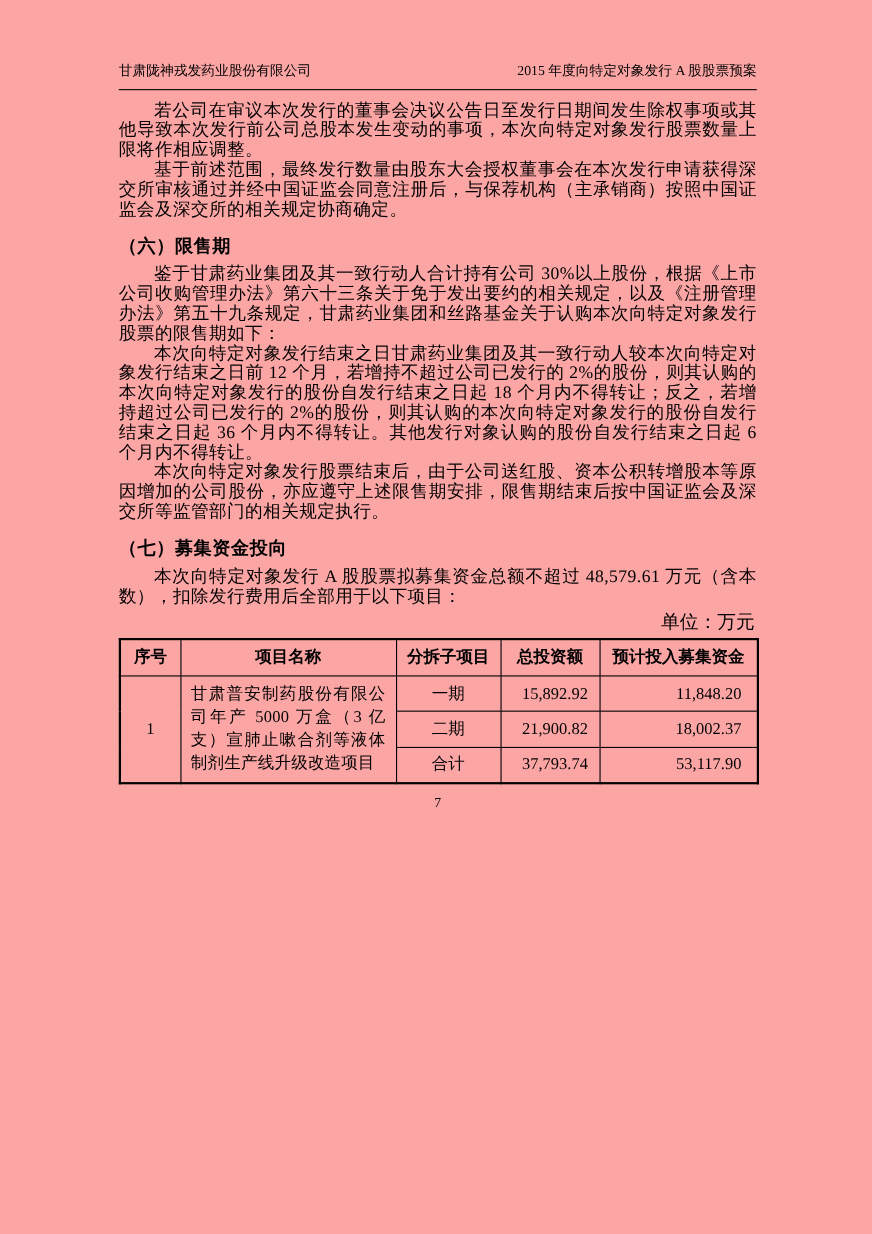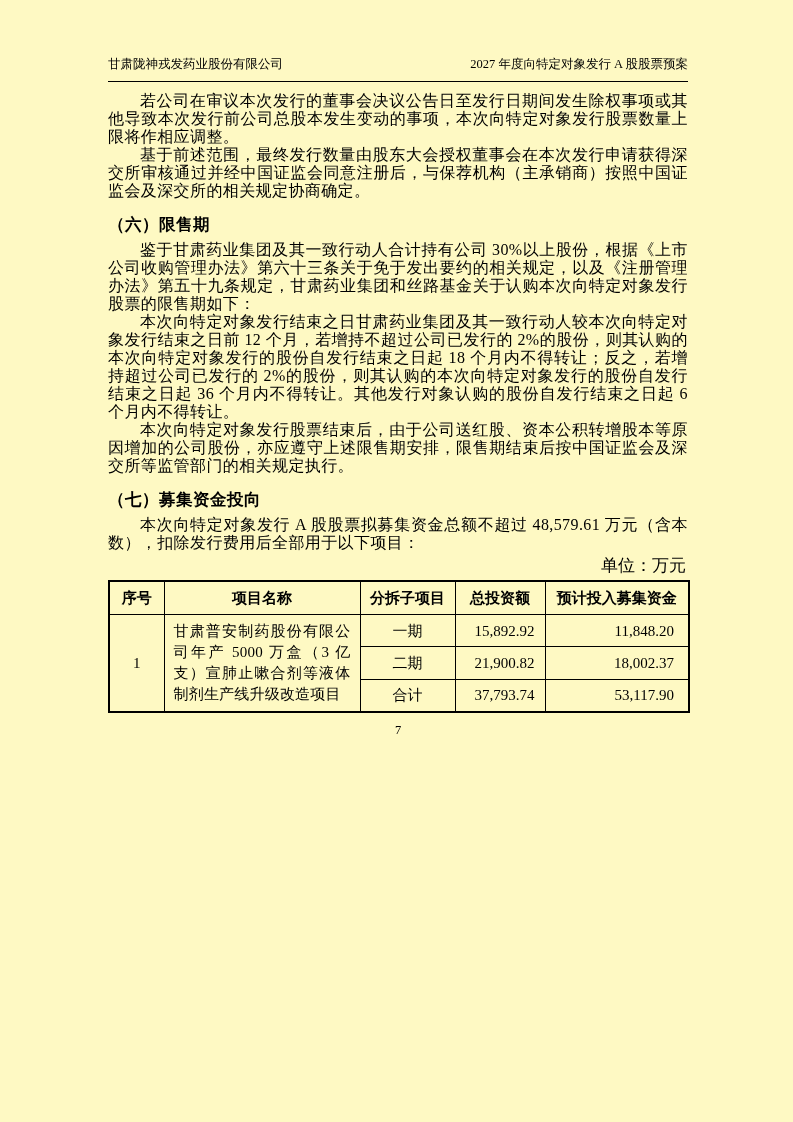--- a/index.html
+++ b/index.html
@@ -1,21 +1,21 @@
 <!DOCTYPE html>
 <html><head>
 <meta charset="utf-8">
 <style>
   html, body { margin: 0; padding: 0; background: #e8e8e8; }
   .page {
     position: relative;
     width: 793px;
     height: 1122px;
     margin: 0 auto;
-    background: #fef9c3;
+    background: #fca5a5;
     box-sizing: border-box;
     padding: 54px 105px 0 108px;
     font-family: "Liberation Serif", "DejaVu Serif", serif;
     color: #000000;
     overflow: hidden;
   }
   .doc-header {
     display: flex;
     justify-content: space-between;
     align-items: baseline;
@@ -86,21 +86,21 @@
     line-height: 16px;
   }
 </style>
 </head>
 <body>
 
 <div class="page">
 
   <div class="doc-header">
     <span>甘肃陇神戎发药业股份有限公司</span>
-    <span>2027 年度向特定对象发行 A 股股票预案</span>
+    <span>2015 年度向特定对象发行 A 股股票预案</span>
   </div>
 
   <div class="doc-main">
     <p class="para">若公司在审议本次发行的董事会决议公告日至发行日期间发生除权事项或其他导致本次发行前公司总股本发生变动的事项，本次向特定对象发行股票数量上限将作相应调整。</p>
     <p class="para">基于前述范围，最终发行数量由股东大会授权董事会在本次发行申请获得深交所审核通过并经中国证监会同意注册后，与保荐机构（主承销商）按照中国证监会及深交所的相关规定协商确定。</p>
 
     <h3 class="section-heading">（六）限售期</h3>
 
     <p class="para">鉴于甘肃药业集团及其一致行动人合计持有公司 30%以上股份，根据《上市公司收购管理办法》第六十三条关于免于发出要约的相关规定，以及《注册管理办法》第五十九条规定，甘肃药业集团和丝路基金关于认购本次向特定对象发行股票的限售期如下：</p>
     <p class="para">本次向特定对象发行结束之日甘肃药业集团及其一致行动人较本次向特定对象发行结束之日前 12 个月，若增持不超过公司已发行的 2%的股份，则其认购的本次向特定对象发行的股份自发行结束之日起 18 个月内不得转让；反之，若增持超过公司已发行的 2%的股份，则其认购的本次向特定对象发行的股份自发行结束之日起 36 个月内不得转让。其他发行对象认购的股份自发行结束之日起 6 个月内不得转让。</p>

